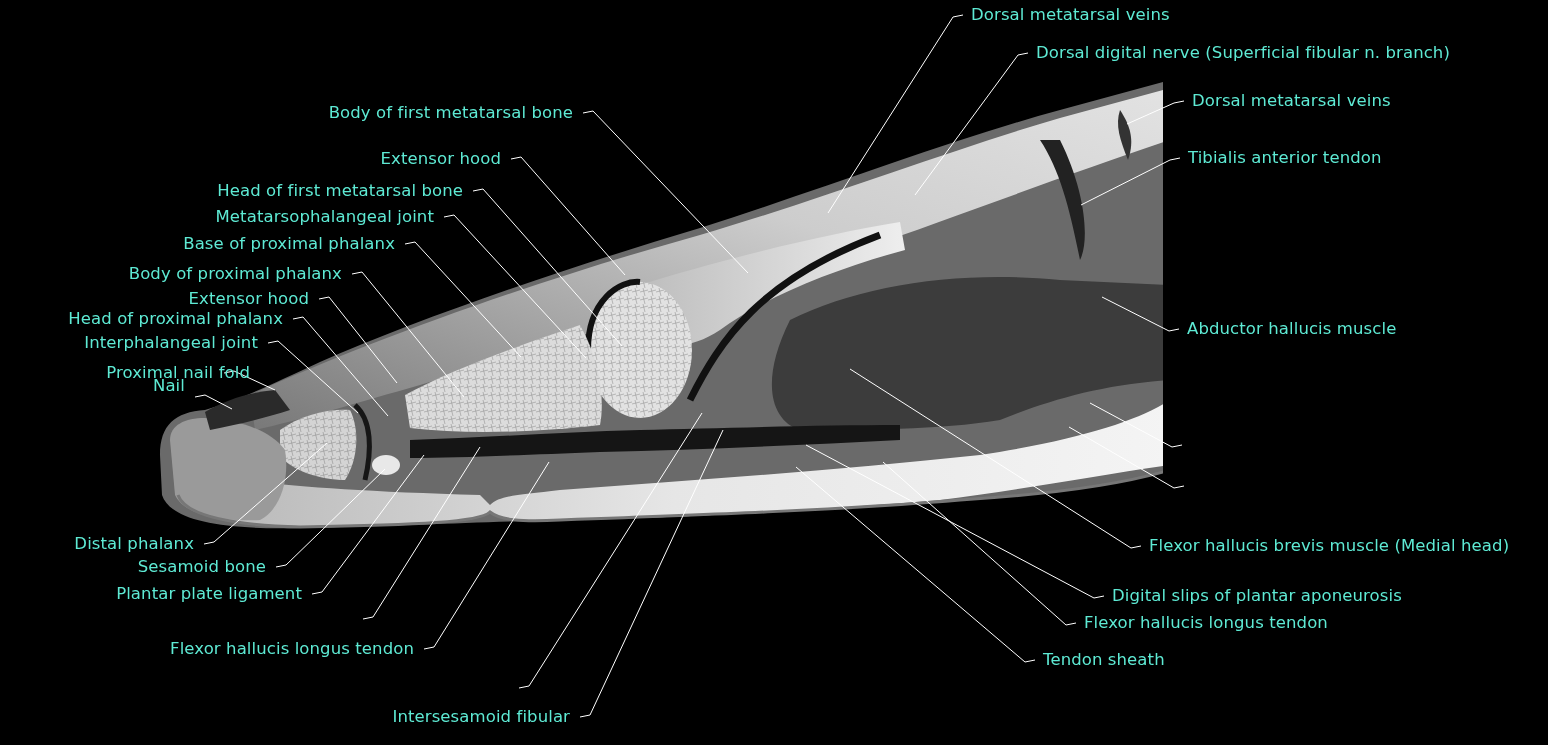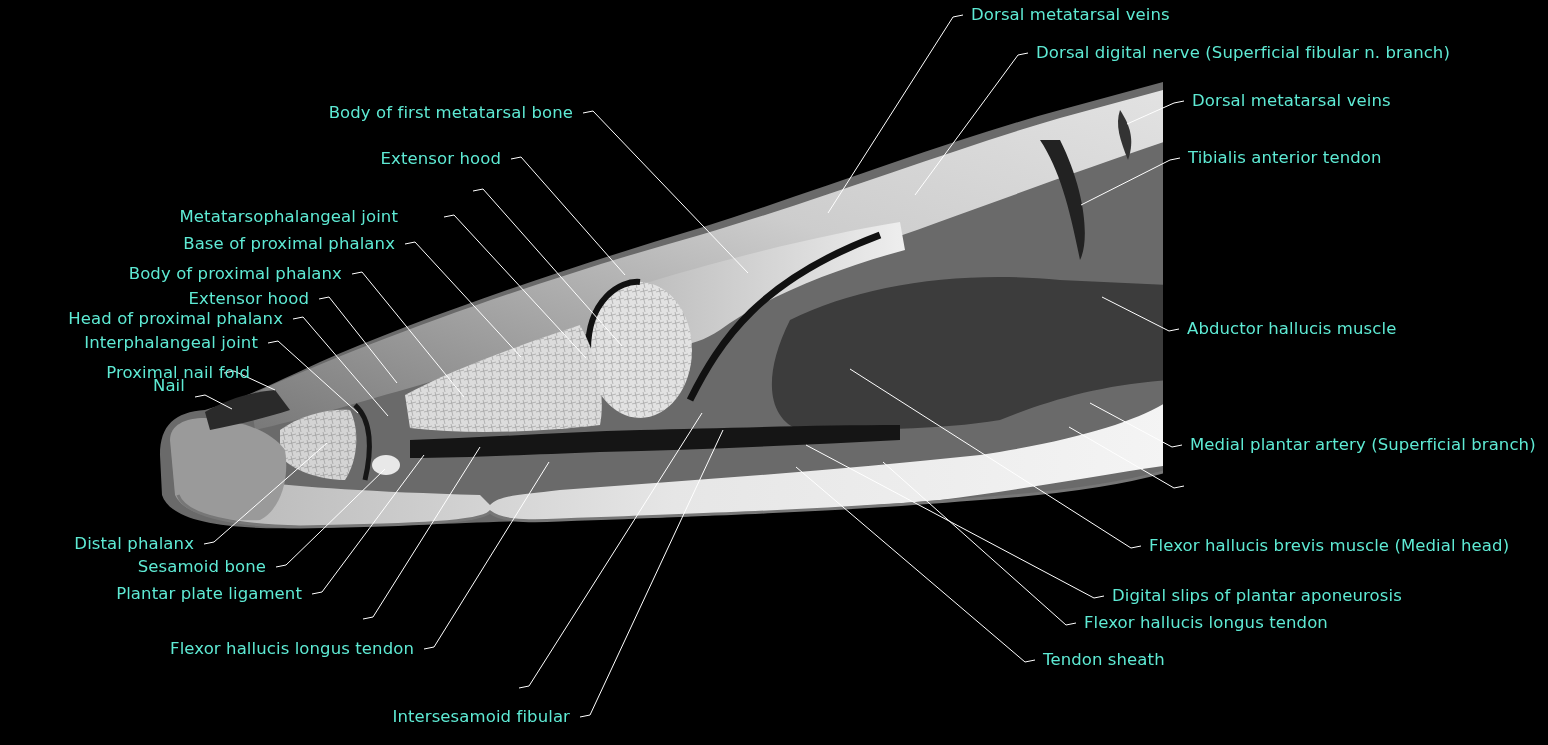--- a/index.html
+++ b/index.html
@@ -124,38 +124,38 @@
       <polyline points="1182,445 1172,447 1090,403" fill="none" stroke="#ffffff" stroke-width="1"></polyline>
       <polyline points="1184,486 1174,488 1069,427" fill="none" stroke="#ffffff" stroke-width="1"></polyline>
       <polyline points="1141,546 1131,548 850,369" fill="none" stroke="#ffffff" stroke-width="1"></polyline>
       <polyline points="1104,596 1094,598 806,445" fill="none" stroke="#ffffff" stroke-width="1"></polyline>
       <polyline points="1076,623 1066,625 883,462" fill="none" stroke="#ffffff" stroke-width="1"></polyline>
       <polyline points="1035,660 1025,662 796,467" fill="none" stroke="#ffffff" stroke-width="1"></polyline>
     </svg>
 
   <div class="lbl r" style="right:975px; top:103px;">Body of first metatarsal bone</div>
   <div class="lbl r" style="right:1047px; top:149px;">Extensor hood</div>
-  <div class="lbl r" style="right:1150px; top:207px;">Metatarsophalangeal joint</div>
+  <div class="lbl r" style="right:1085px; top:181px;">Head of first metatarsal bone</div>
+  <div class="lbl r" style="right:1114px; top:207px;">Metatarsophalangeal joint</div>
   <div class="lbl r" style="right:1153px; top:234px;">Base of proximal phalanx</div>
   <div class="lbl r" style="right:1206px; top:264px;">Body of proximal phalanx</div>
   <div class="lbl r" style="right:1239px; top:289px;">Extensor hood</div>
   <div class="lbl r" style="right:1265px; top:309px;">Head of proximal phalanx</div>
   <div class="lbl r" style="right:1290px; top:333px;">Interphalangeal joint</div>
   <div class="lbl r" style="right:1298px; top:363px;text-align:center;">Proximal nail fold</div>
   <div class="lbl r" style="right:1363px; top:376px;">Nail</div>
 
   <div class="lbl r" style="right:1354px; top:534px;">Distal phalanx</div>
   <div class="lbl r" style="right:1282px; top:557px;">Sesamoid bone</div>
   <div class="lbl r" style="right:1246px; top:584px;">Plantar plate ligament</div>
   <div class="lbl r" style="right:1134px; top:639px;">Flexor hallucis longus tendon</div>
   <div class="lbl r" style="right:978px; top:707px;">Intersesamoid fibular</div>
 
   <div class="lbl" style="left:971px; top:5px;">Dorsal metatarsal veins</div>
   <div class="lbl" style="left:1036px; top:43px;">Dorsal digital nerve (Superficial fibular n. branch)</div>
   <div class="lbl" style="left:1192px; top:91px;">Dorsal metatarsal veins</div>
   <div class="lbl" style="left:1188px; top:148px;">Tibialis anterior tendon</div>
   <div class="lbl" style="left:1187px; top:319px;">Abductor hallucis muscle</div>
-  <div class="lbl" style="left:1190px; top:435px;">Medial plantar artery (Superficial branch)</div>
   <div class="lbl" style="left:1149px; top:536px;">Flexor hallucis brevis muscle (Medial head)</div>
   <div class="lbl" style="left:1112px; top:586px;">Digital slips of plantar aponeurosis</div>
   <div class="lbl" style="left:1084px; top:613px;">Flexor hallucis longus tendon</div>
   <div class="lbl" style="left:1043px; top:650px;">Tendon sheath</div>
 </div>
 
 </body></html>

